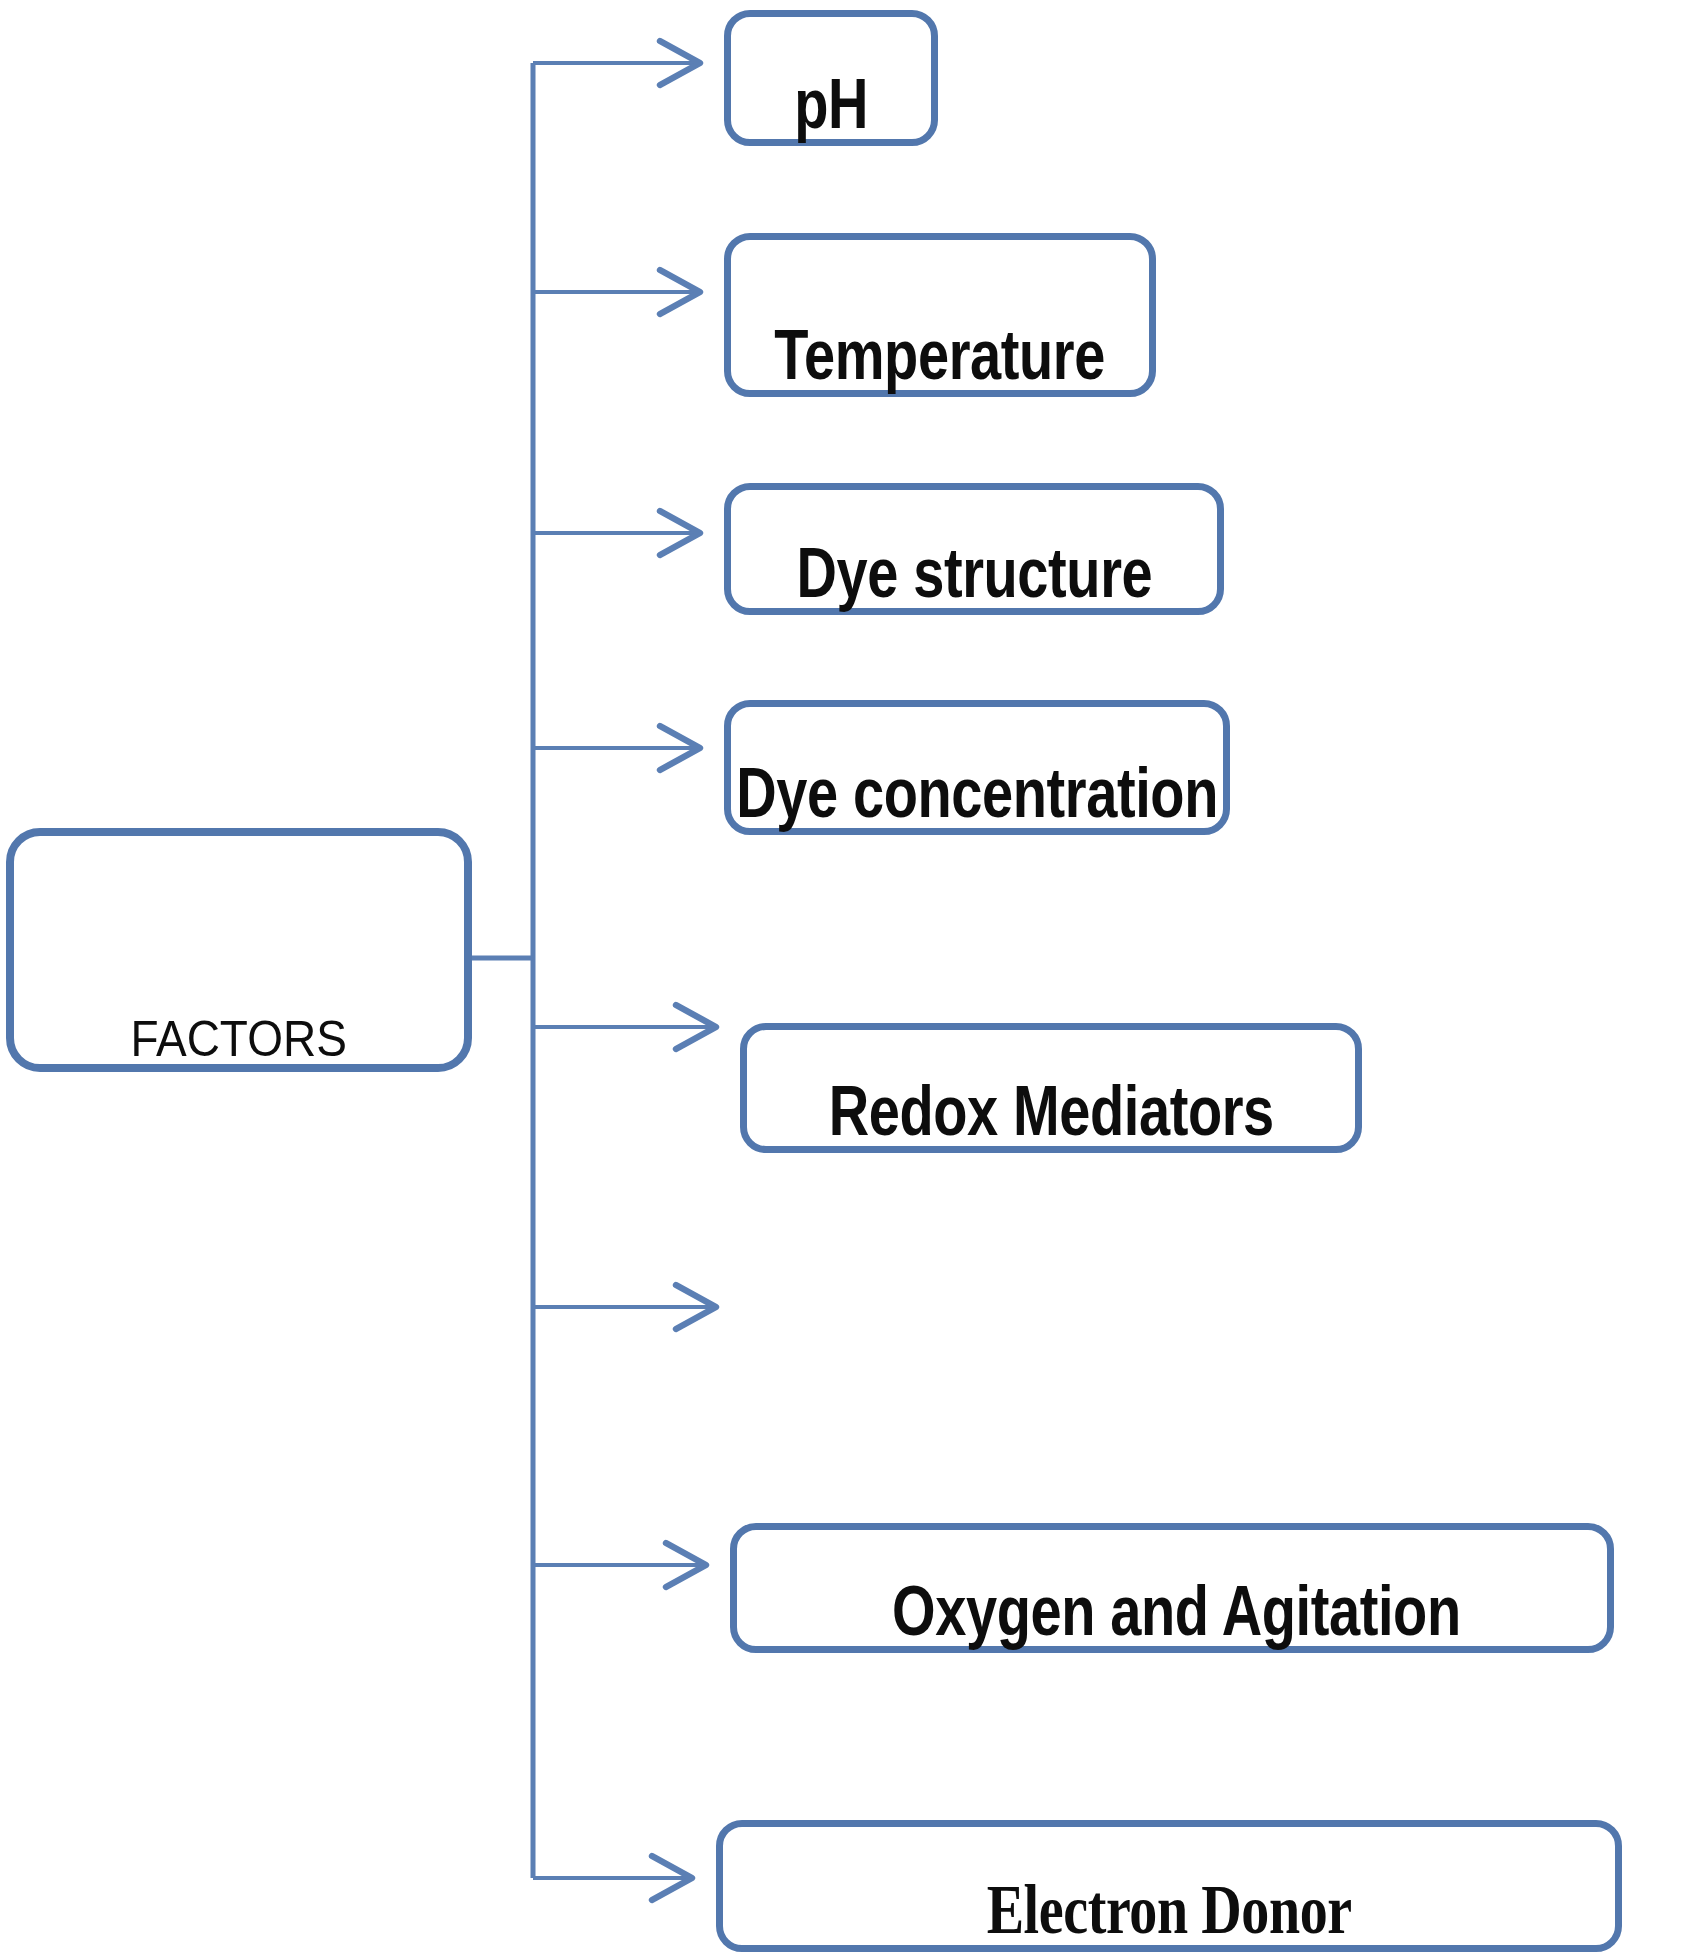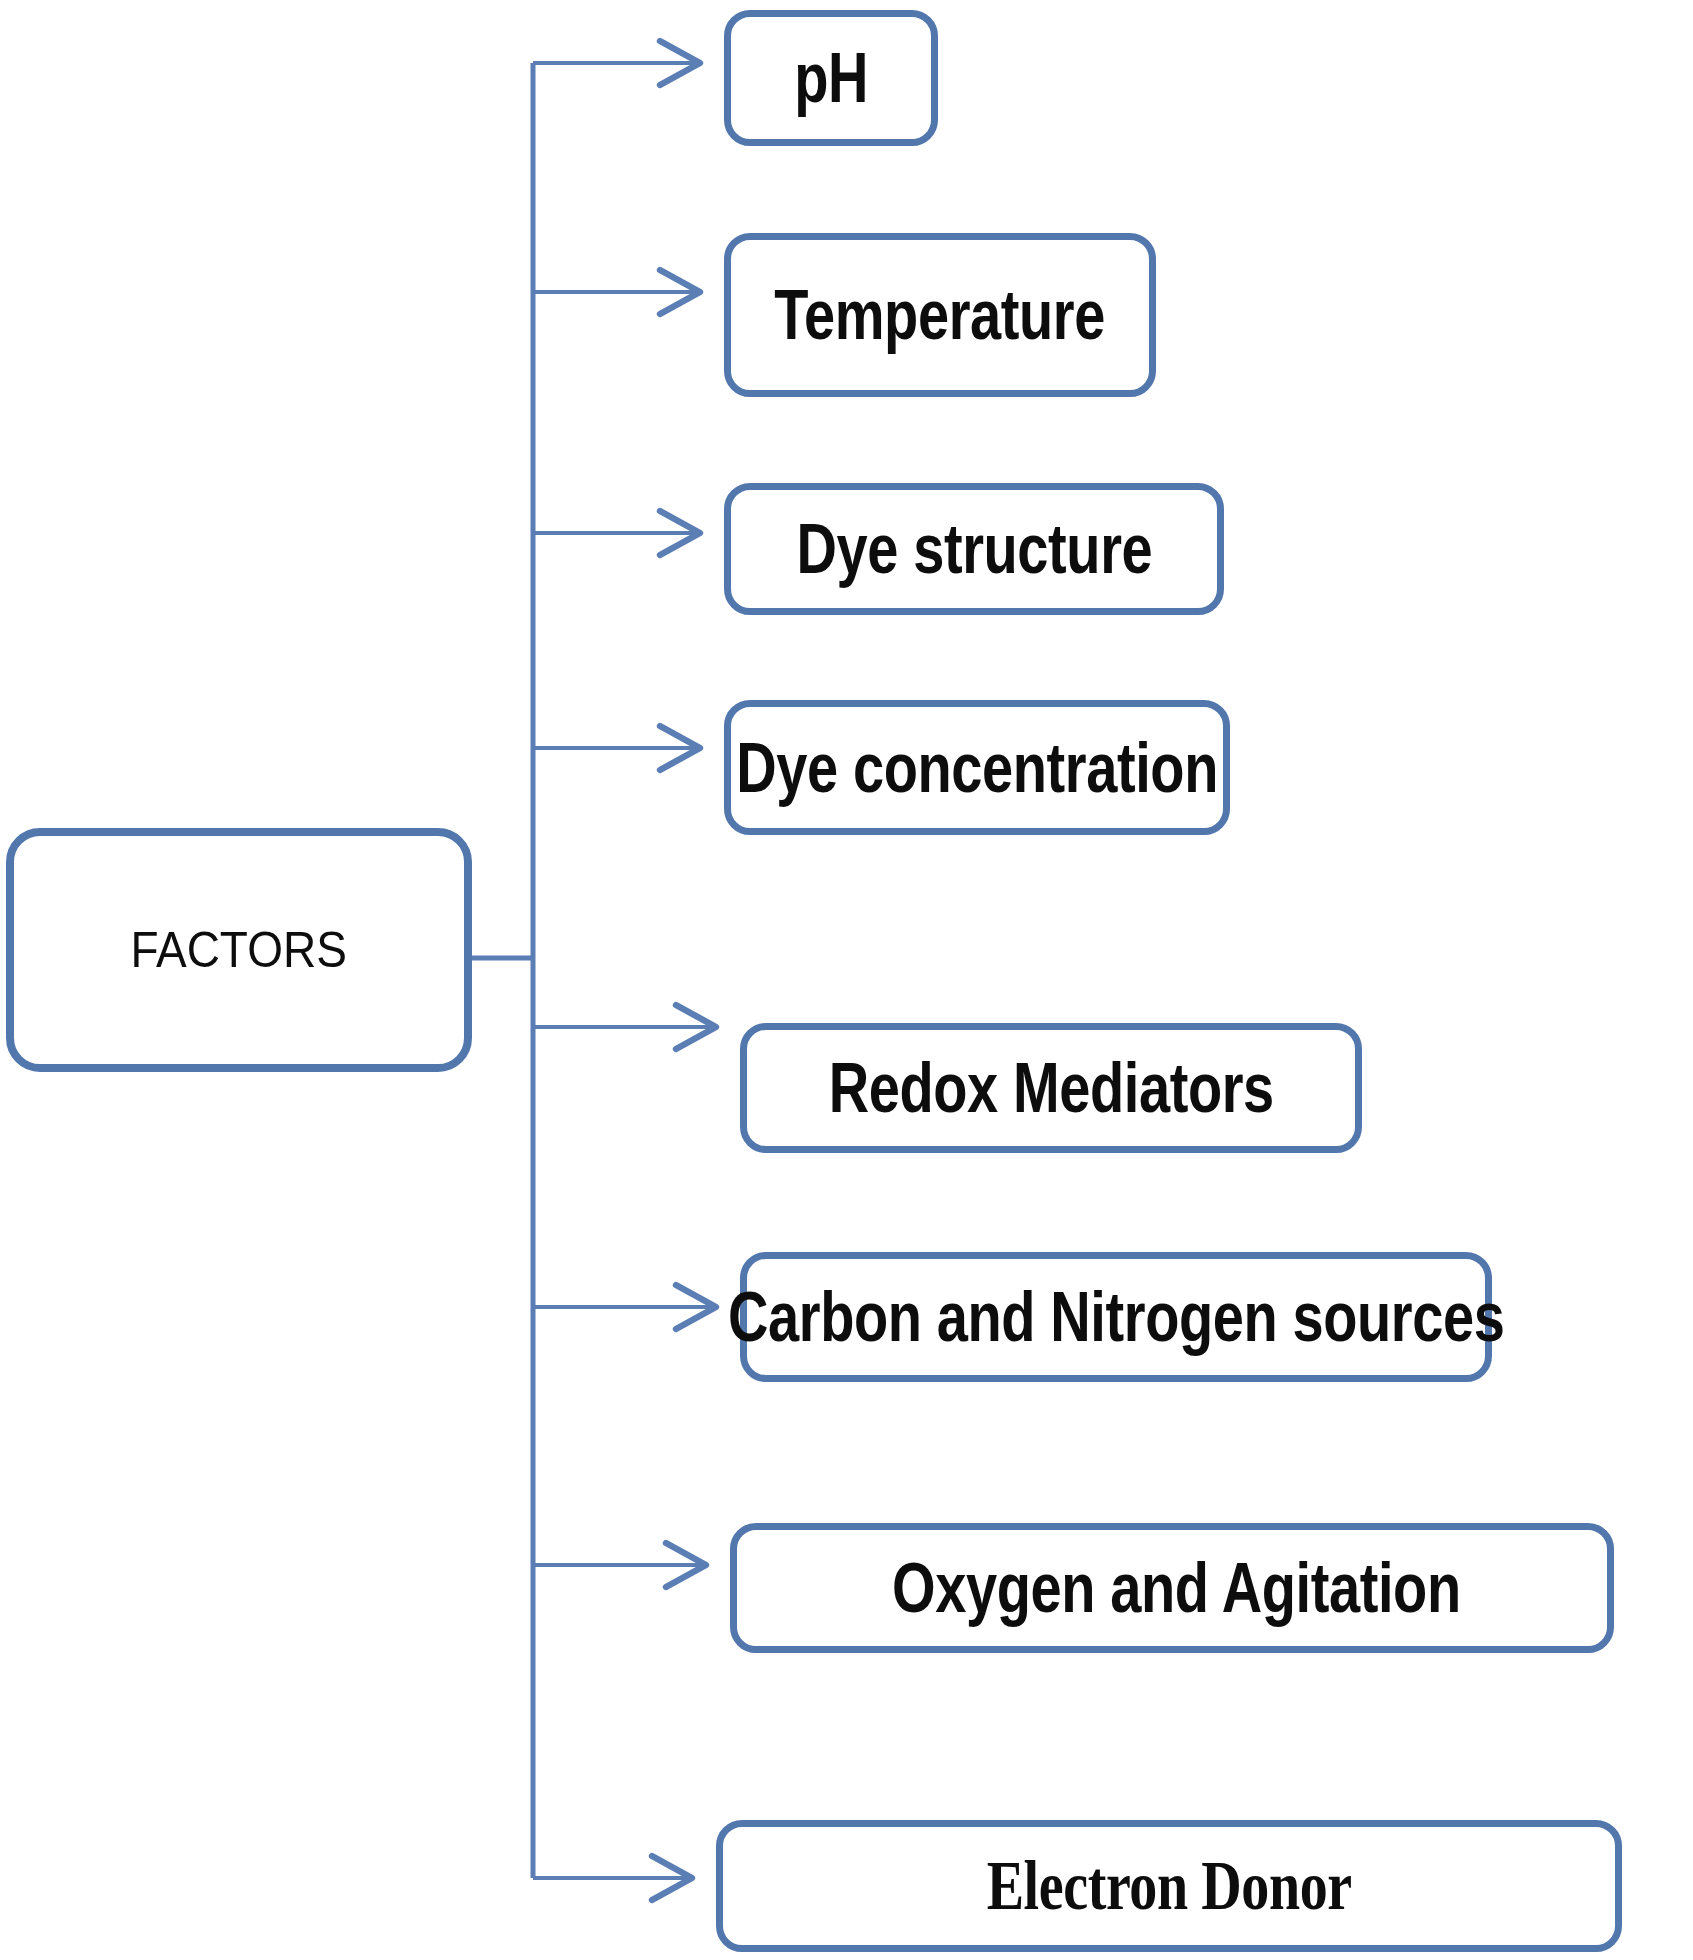--- a/index.html
+++ b/index.html
@@ -25,21 +25,21 @@
     height: 1960px;
     pointer-events: none;
   }
   .node {
     position: absolute;
     box-sizing: border-box;
     background: #ffffff;
     border: 7px solid #5277ad;
     border-radius: 26px;
     display: flex;
-    align-items: center;
+    align-items: flex-end;
     justify-content: center;
     color: #0d0d0d;
     font-family: "Liberation Sans", sans-serif;
     font-weight: 600;
     letter-spacing: -0.5px;
     line-height: 1;
     white-space: nowrap;
   }
   .node-label {
     display: block;
@@ -107,23 +107,20 @@
   </div>
 
   <div class="node leaf" style="left:724px; top:700px; width:506px; height:135px;">
     <span class="node-label">Dye concentration</span>
   </div>
 
   <div class="node leaf" style="left:740px; top:1023px; width:622px; height:130px;">
     <span class="node-label">Redox Mediators</span>
   </div>
 
-  <div class="node leaf" style="left:740px; top:1252px; width:752px; height:130px;">
-    <span class="node-label">Carbon and Nitrogen sources</span>
-  </div>
 
   <div class="node leaf" style="left:730px; top:1523px; width:884px; height:130px;padding-left:8px;">
     <span class="node-label">Oxygen and Agitation</span>
   </div>
 
   <div class="node leaf" style="left:716px; top:1820px; width:906px; height:132px;font-family:Liberation Serif, serif;">
     <span class="node-label">Electron Donor</span>
   </div>
 
 </div>

